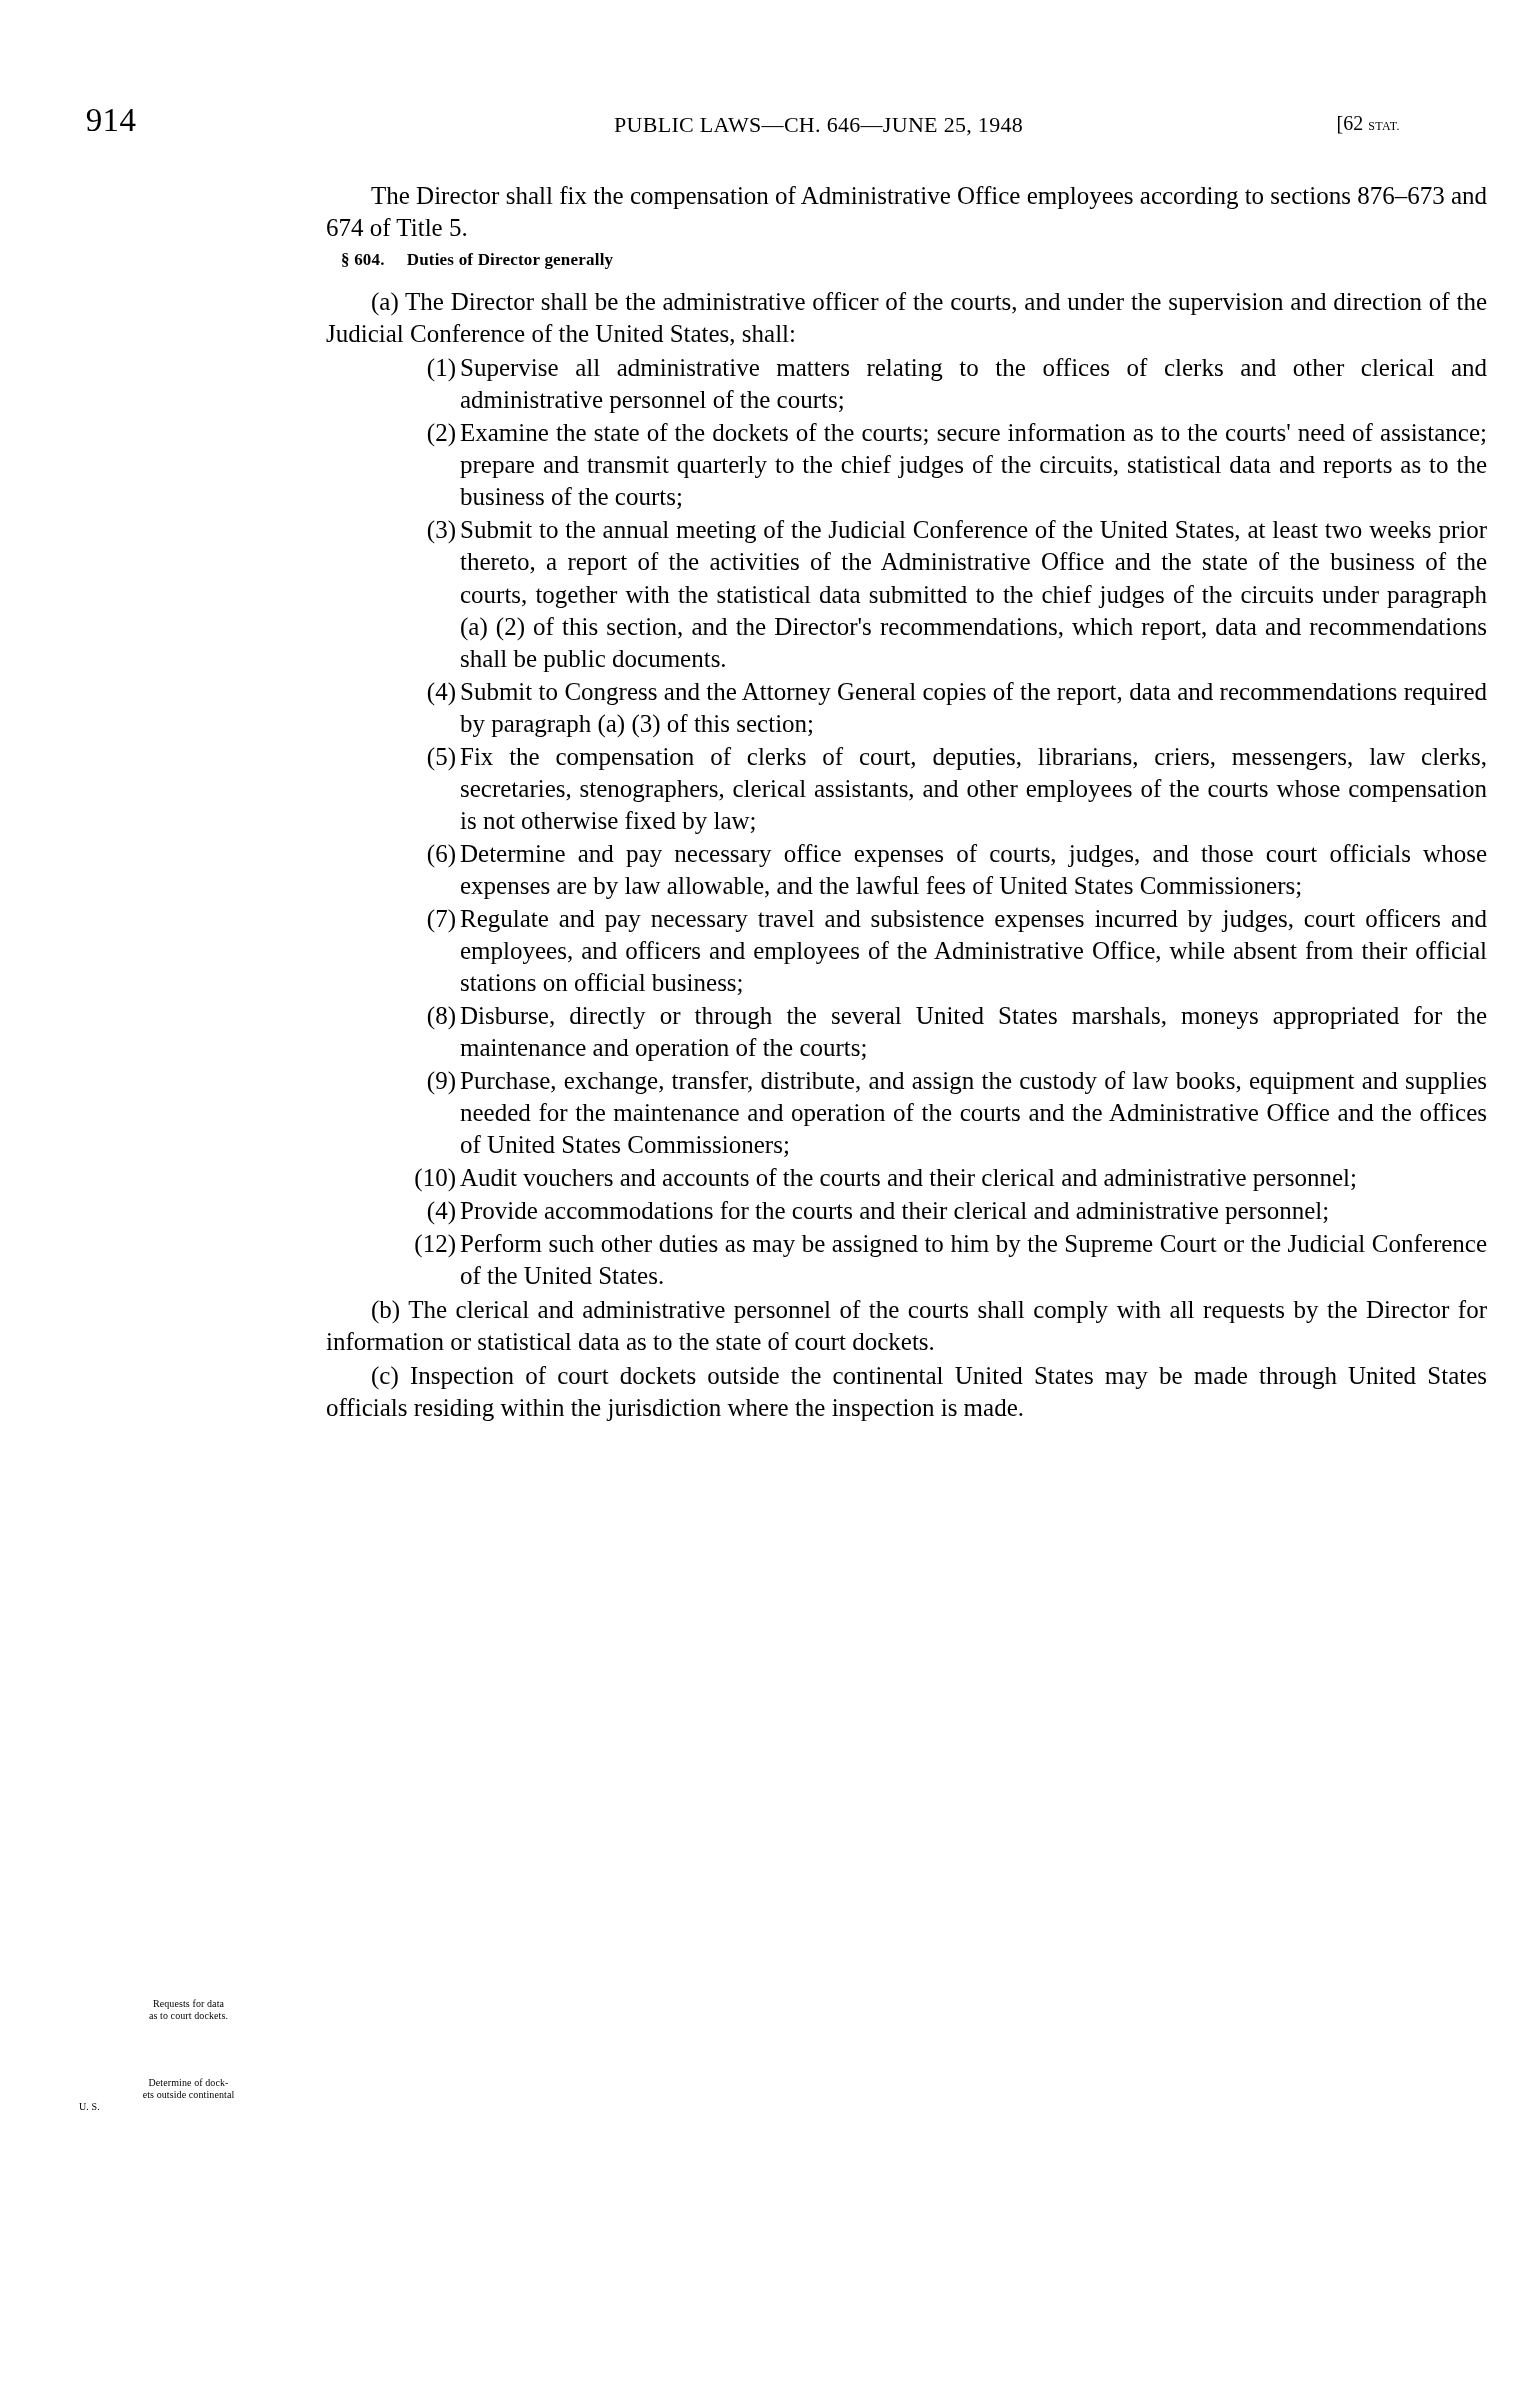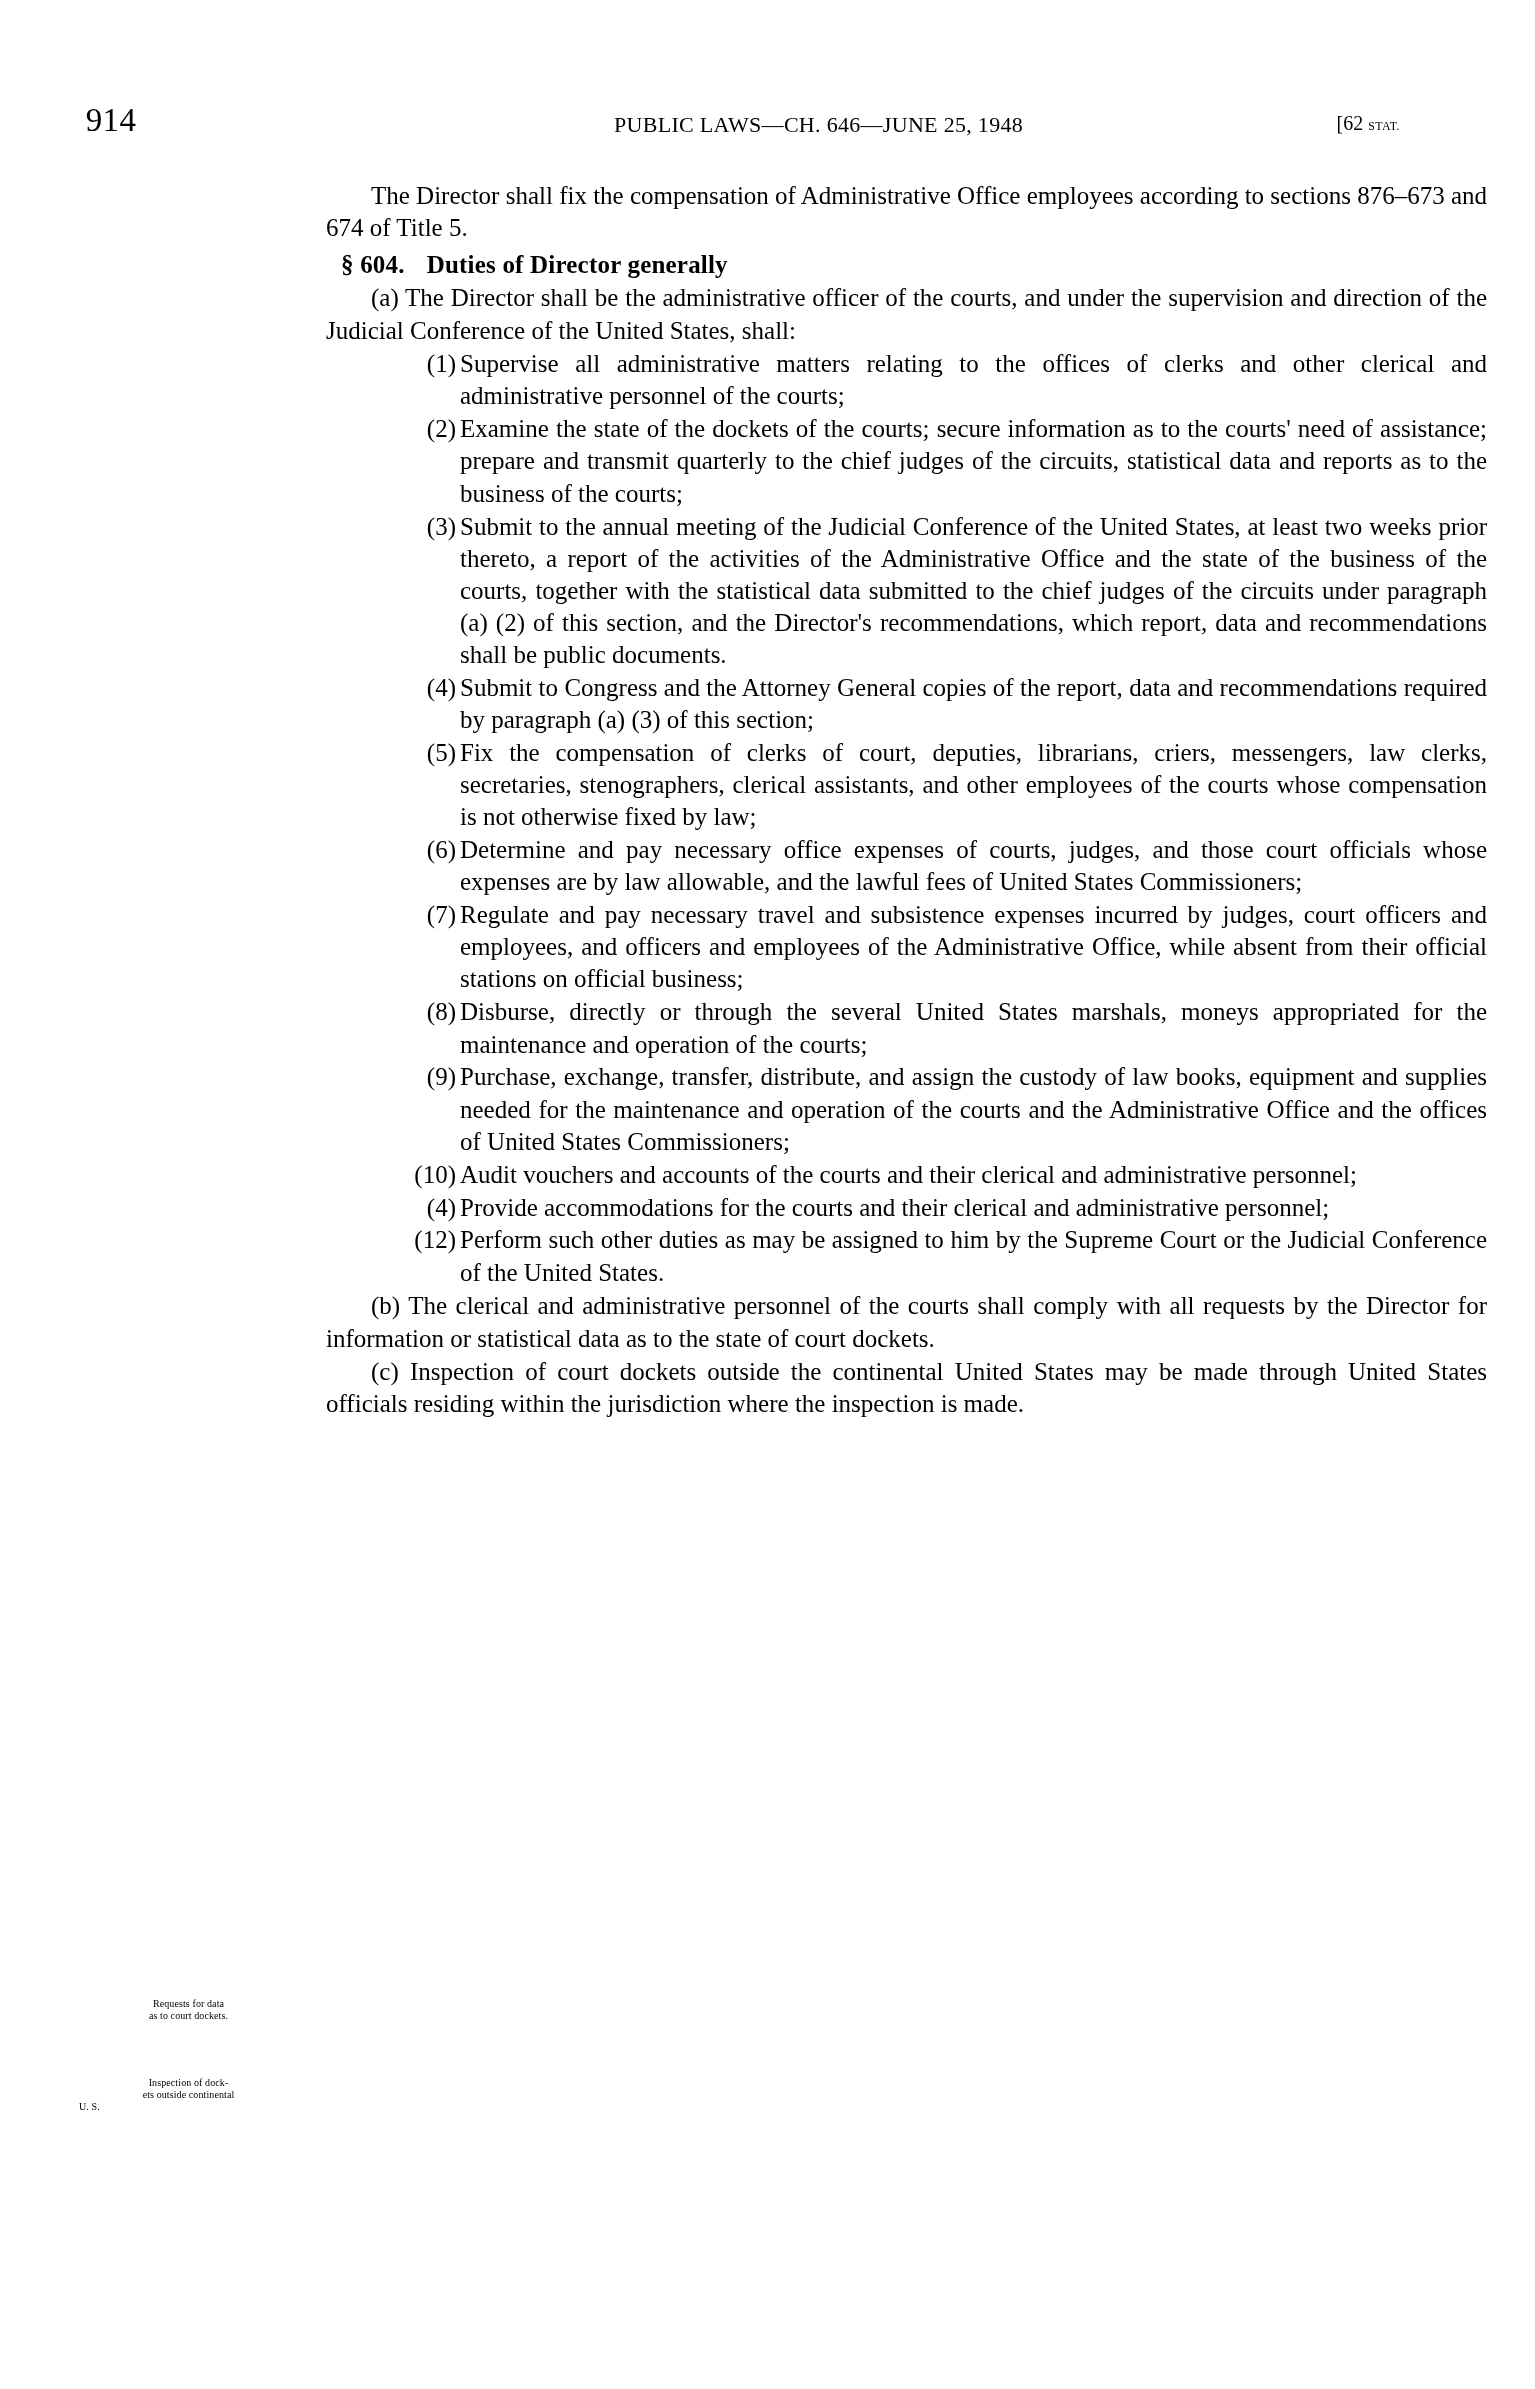--- a/index.html
+++ b/index.html
@@ -67,24 +67,24 @@
   }
   p {
     margin: 0;
   }
   .intro-para {
     text-indent: 45px;
     margin-bottom: 5px;
   }
   .section-head {
     margin-top: 3.3px;
-    margin-bottom: 1px;
+    margin-bottom: 15px;
     font-weight: bold;
     text-indent: 15px;
-    font-size: 25px;
+    font-size: 17px;
     letter-spacing: 0.2px;
   }
   .section-head .sym {
     font-weight: bold;
   }
   .section-head .head-title {
     margin-left: 22px;
   }
   .para-a {
     text-indent: 45px;
@@ -219,19 +219,19 @@
     <p class="para-c">(c) Inspection of court dockets outside the continental United States may be made through United States officials residing within the jurisdiction where the inspection is made.</p>
 
   </div>
 
   <div class="marginal m1">
     <span>Requests for data</span><br>
     <span>as to court dockets.</span>
   </div>
 
   <div class="marginal m2">
-    <span>Inspection of dock-</span><br>
+    <span>Determine of dock-</span><br>
     <span>ets outside continental</span>
     <span class="lastline">U. S.</span>
   </div>
 
 </div>
 
 
 </body></html>

